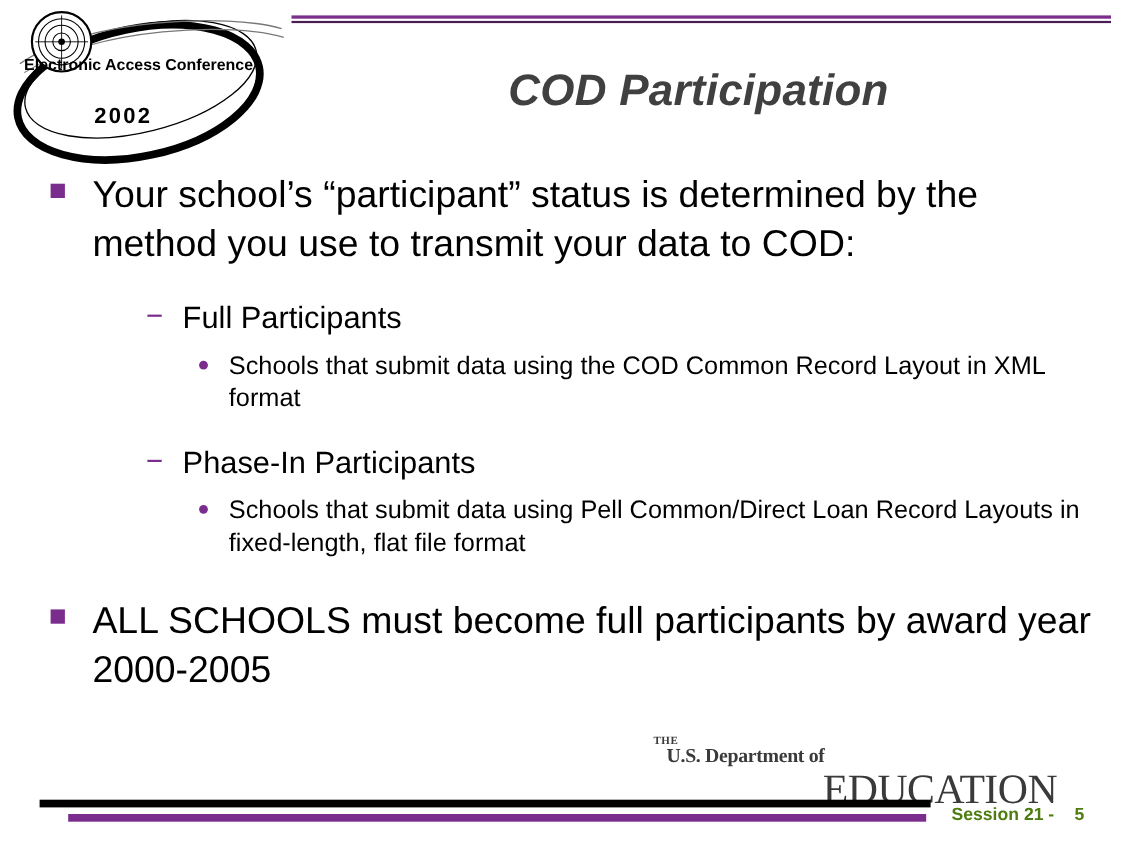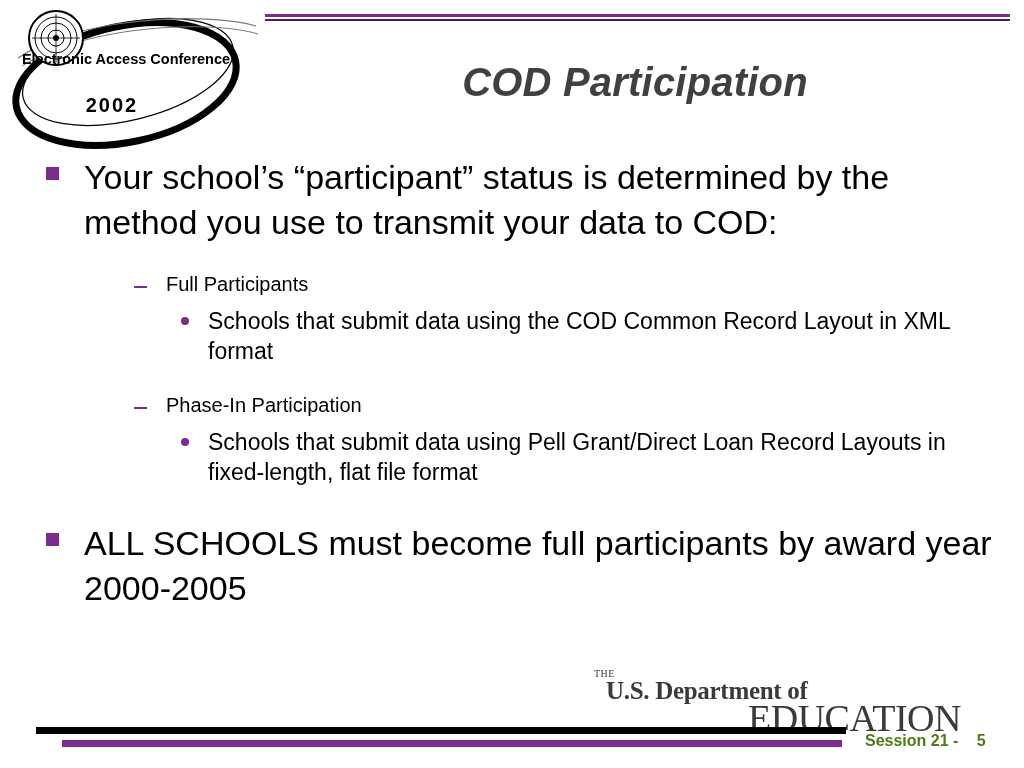--- a/index.html
+++ b/index.html
@@ -84,21 +84,21 @@
     left: 10px;
     top: 12px;
     width: 13px;
     height: 13px;
     background: #7b2d8e;
   }
 
   .lvl2 {
     position: relative;
     padding-left: 130px;
-    font-size: 20px;
+    font-size: 28px;
     color: #000000;
     line-height: 1.3;
     margin-top: 26px;
   }
   .lvl2 .bullet-dash {
     position: absolute;
     left: 98px;
     top: 15px;
     width: 13px;
     height: 2px;
@@ -132,29 +132,29 @@
     top: 668px;
     width: 420px;
     height: 70px;
     color: #3a3a3a;
   }
   .ed-the {
     position: absolute;
     left: 6px;
     top: 0px;
     font-size: 10px;
-    font-weight: normal;
+    font-weight: bold;
     font-family: "Liberation Serif", serif;
     letter-spacing: 0.5px;
   }
   .ed-dept {
     position: absolute;
     left: 18px;
     top: 9px;
-    font-size: 25px;
+    font-size: 18px;
     font-weight: bold;
     font-family: "Liberation Serif", serif;
     letter-spacing: -0.3px;
   }
   .ed-edu {
     position: absolute;
     left: 160px;
     top: 28px;
     font-size: 38px;
     font-weight: normal;
@@ -231,26 +231,26 @@
       <span>Full Participants</span>
     </div>
 
     <div class="lvl3">
       <span class="bullet-dot"></span>
       <span>Schools that submit data using the COD Common Record Layout in XML format</span>
     </div>
 
     <div class="lvl2">
       <span class="bullet-dash"></span>
-      <span>Phase-In Participation</span>
+      <span>Phase-In Participants</span>
     </div>
 
     <div class="lvl3">
       <span class="bullet-dot"></span>
-      <span>Schools that submit data using Pell Grant/Direct Loan Record Layouts in fixed-length, flat file format</span>
+      <span>Schools that submit data using Pell Common/Direct Loan Record Layouts in fixed-length, flat file format</span>
     </div>
 
     <div class="spacer-lg"></div>
 
     <div class="lvl1">
       <span class="bullet-sq"></span>
       <span>ALL SCHOOLS must become full participants by award year 2000-2005</span>
     </div>
 
   </div>

